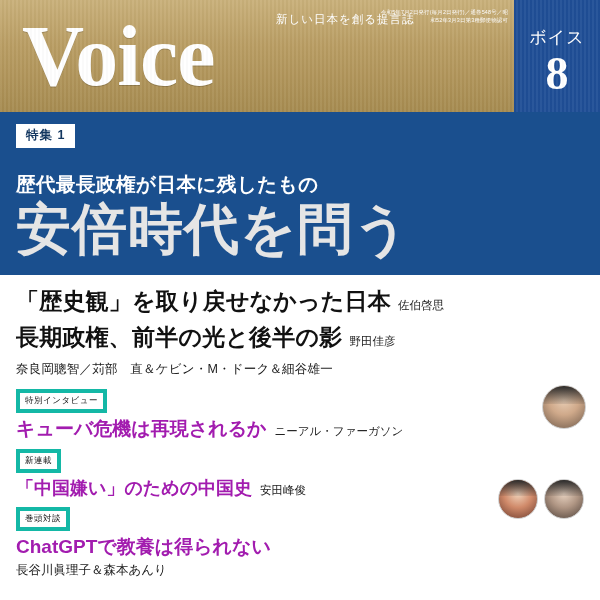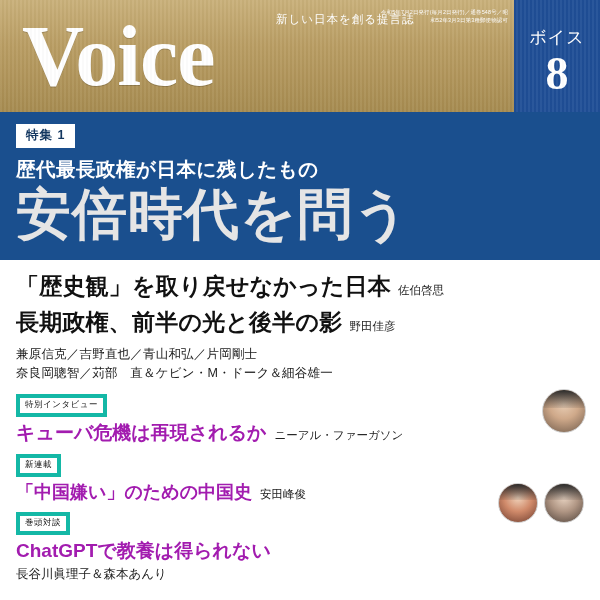--- a/index.html
+++ b/index.html
@@ -93,21 +93,21 @@
   .badge {
     display: inline-block;
     background: #ffffff;
     color: #12365f;
     font-size: 12.5px;
     font-weight: 700;
     padding: 3px 10px 4px 10px;
     letter-spacing: 1px;
   }
   .f1-kicker {
-    margin-top: 8px;
+    margin-top: 23px;
     color: #ffffff;
     font-size: 19.5px;
     font-weight: 700;
     letter-spacing: 0.5px;
   }
   .f1-title {
     margin-top: 2px;
     color: #e5e5e5;
     font-family: "Liberation Serif", serif;
     font-size: 55px;
@@ -232,21 +232,20 @@
   <div class="white-block">
     <div class="row">
       <span class="t">「歴史観」を取り戻せなかった日本</span>
       <span class="a">佐伯啓思</span>
     </div>
     <div class="row">
       <span class="t">長期政権、前半の光と後半の影</span>
       <span class="a">野田佳彦</span>
     </div>
     <div class="authors-rows">
-      <div class="line">兼原信克／吉野直也／青山和弘／片岡剛士</div>
       <div class="line">奈良岡聰智／苅部　直＆ケビン・M・ドーク＆細谷雄一</div>
     </div>
   </div>
 
   <div class="mid">
 
     <div class="portrait p1">
         <div class="hair"></div>
       </div>
     <div class="portrait p2">

